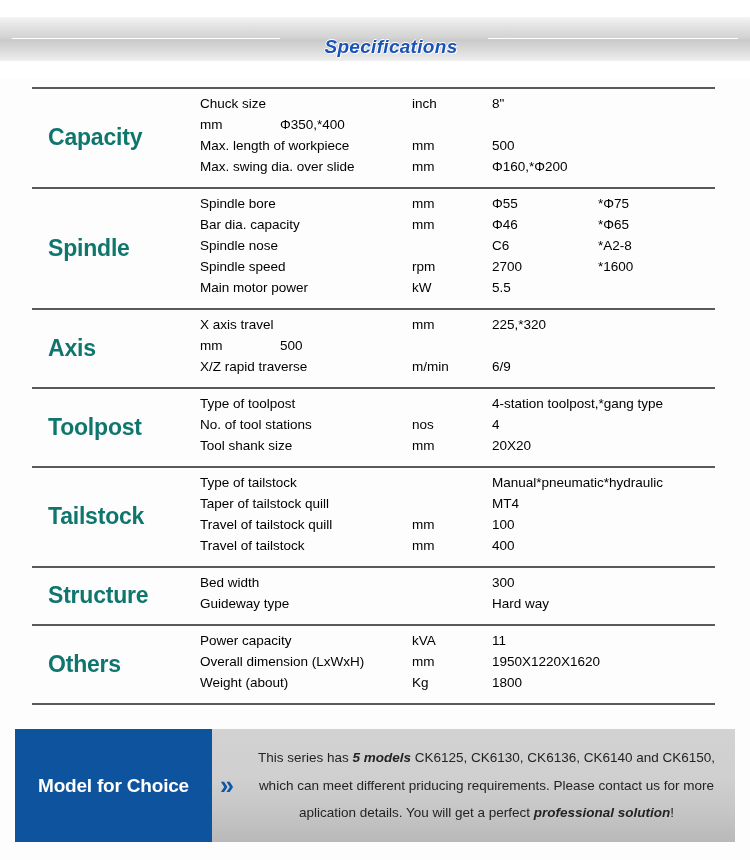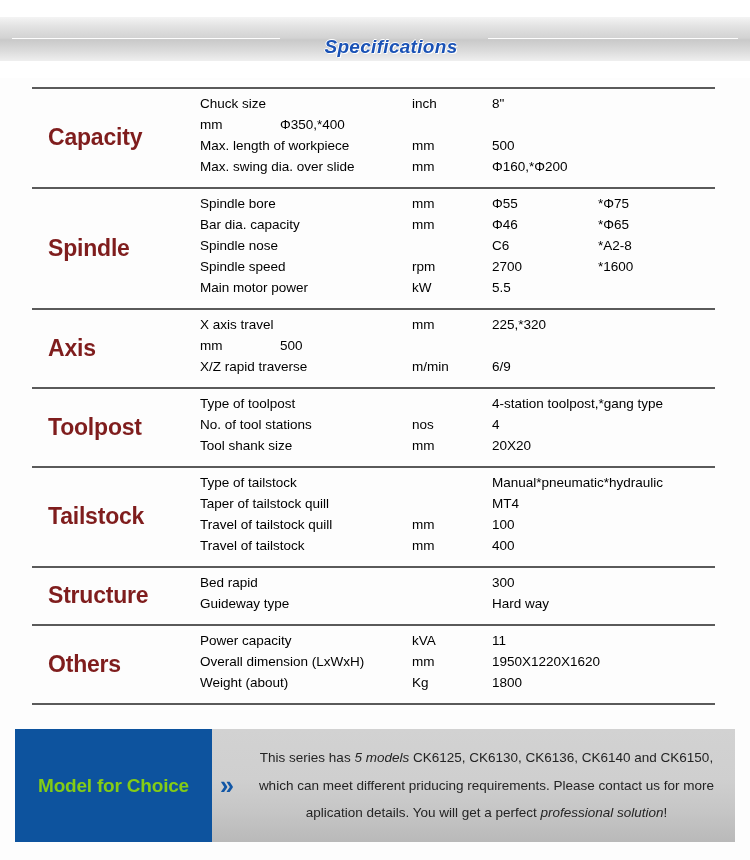--- a/index.html
+++ b/index.html
@@ -78,21 +78,21 @@
   .spec-section:last-child {
     border-bottom: none;
   }
   .sec-label {
     width: 168px;
     flex: 0 0 168px;
     padding-left: 16px;
     box-sizing: border-box;
     font-size: 23px;
     font-weight: bold;
-    color: #7f1d1d;
+    color: #0f766e;
     letter-spacing: -.2px;
     line-height: 1.1;
   }
   .sec-rows {
     flex: 1 1 auto;
   }
   .spec-row {
     display: flex;
     align-items: baseline;
     height: 21px;
@@ -133,21 +133,21 @@
     margin-left: 15px;
     width: 720px;
     height: 113px;
     display: flex;
     align-items: stretch;
   }
   .footer-badge {
     width: 197px;
     flex: 0 0 197px;
     background: #0d539e;
-    color: #84cc16;
+    color: #ffffff;
     display: flex;
     align-items: center;
     justify-content: center;
     font-size: 19px;
     font-weight: bold;
     letter-spacing: -.2px;
   }
   .footer-body {
     flex: 1 1 auto;
     position: relative;
@@ -171,21 +171,21 @@
     line-height: 1;
   }
   .footer-text {
     padding: 0 18px 0 44px;
     font-size: 13.5px;
     line-height: 2.05;
     color: #242424;
     text-align: center;
   }
   .footer-text b {
-    font-weight: normal;
+    font-weight: bold;
     font-style: italic;
   }
 </style>
 </head>
 <body>
 
 <div class="header">
   <div class="header-band"></div>
   <div class="header-rule left"></div>
   <div class="header-rule right"></div>
@@ -325,21 +325,21 @@
           <div class="cell-unit">mm</div>
           <div class="cell-value">400</div>
           <div class="cell-opt"></div>
         </div>
       </div>
     </div>
     <div class="spec-section">
       <div class="sec-label">Structure</div>
       <div class="sec-rows">
         <div class="spec-row">
-          <div class="cell-name">Bed rapid</div>
+          <div class="cell-name">Bed width</div>
           <div class="cell-unit"></div>
           <div class="cell-value">300</div>
           <div class="cell-opt"></div>
         </div>
         <div class="spec-row">
           <div class="cell-name">Guideway type</div>
           <div class="cell-unit"></div>
           <div class="cell-value">Hard way</div>
           <div class="cell-opt"></div>
         </div>

